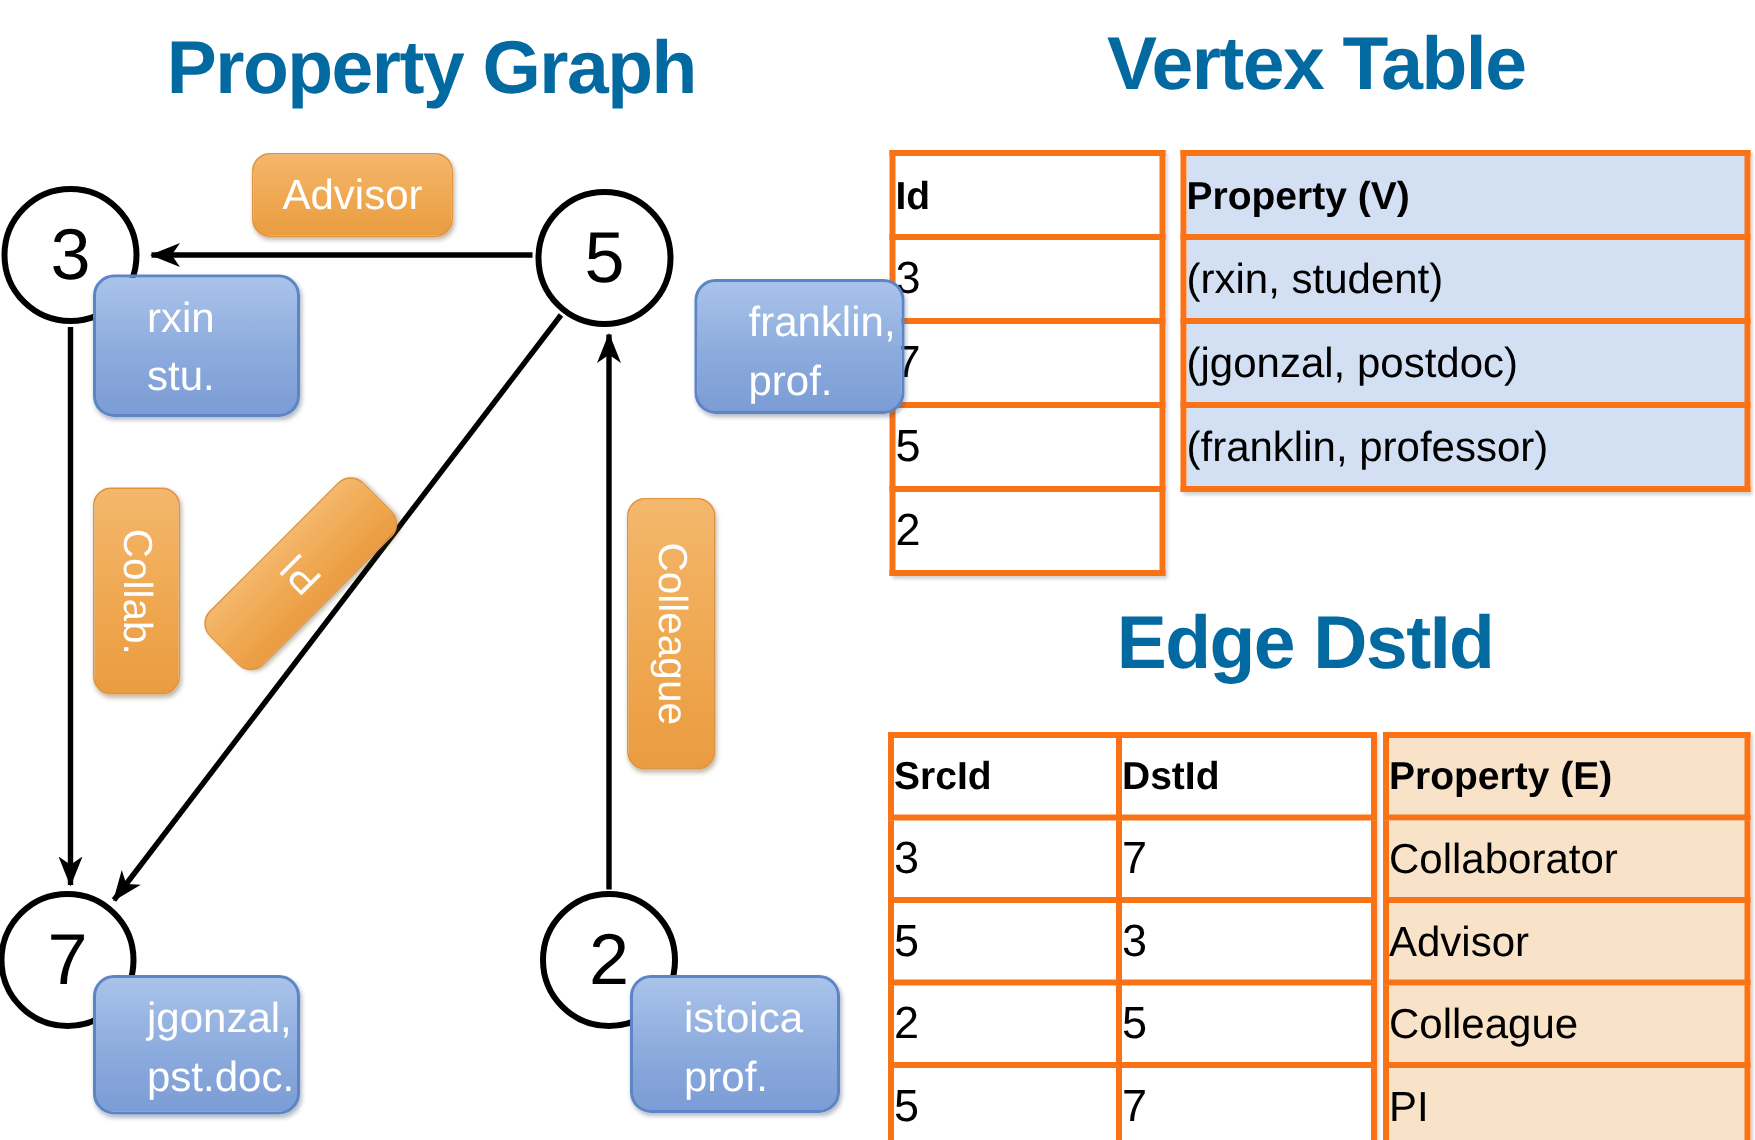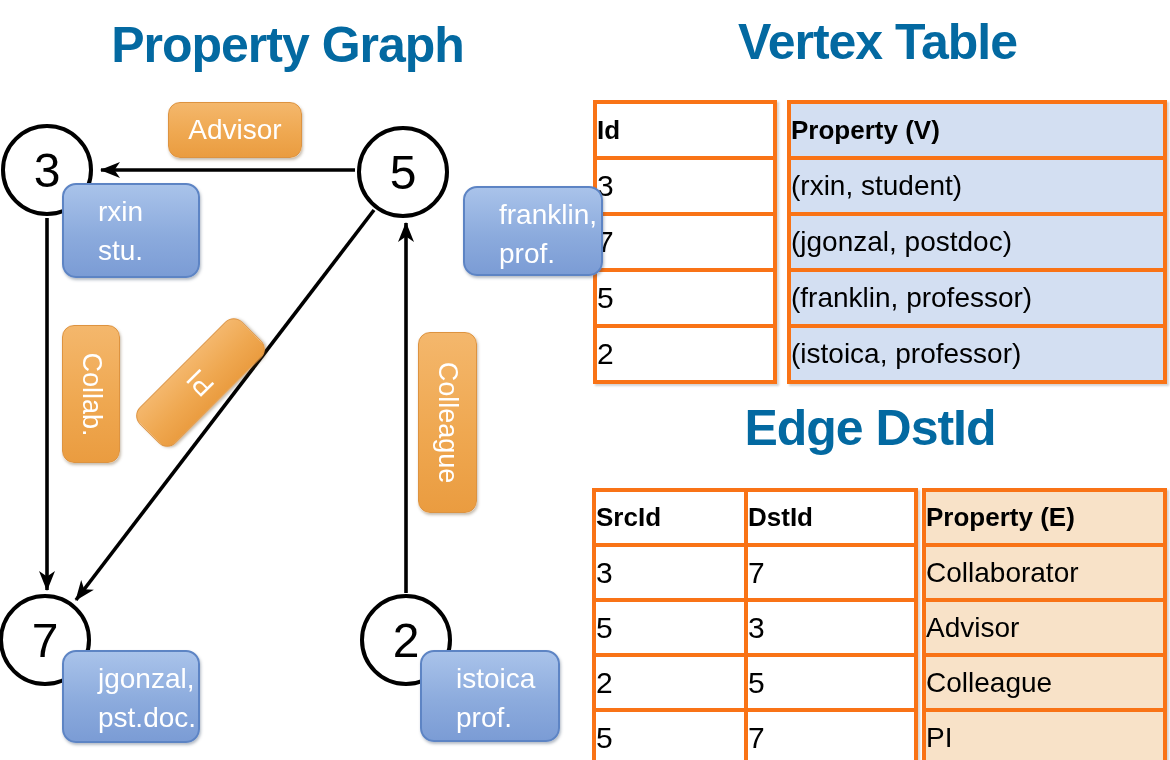--- a/index.html
+++ b/index.html
@@ -155,23 +155,20 @@
         </tr>
     <tr class="vrow">
           <td class="txt bluecell">(rxin, student)</td>
         </tr>
     <tr class="vrow">
           <td class="txt bluecell">(jgonzal, postdoc)</td>
         </tr>
     <tr class="vrow">
           <td class="txt bluecell">(franklin, professor)</td>
         </tr>
-    <tr class="vrow">
-          <td class="txt bluecell">(istoica, professor)</td>
-        </tr>
   </tbody>
     </table>
 
   <table class="dtab" style="left:592px;top:488px;width:326px;">
     <tbody>
         <tr class="erow">
       <td class="hdr" style="width:148px;">SrcId</td>
       <td class="hdr">DstId</td>
     </tr>
     <tr class="erow">

